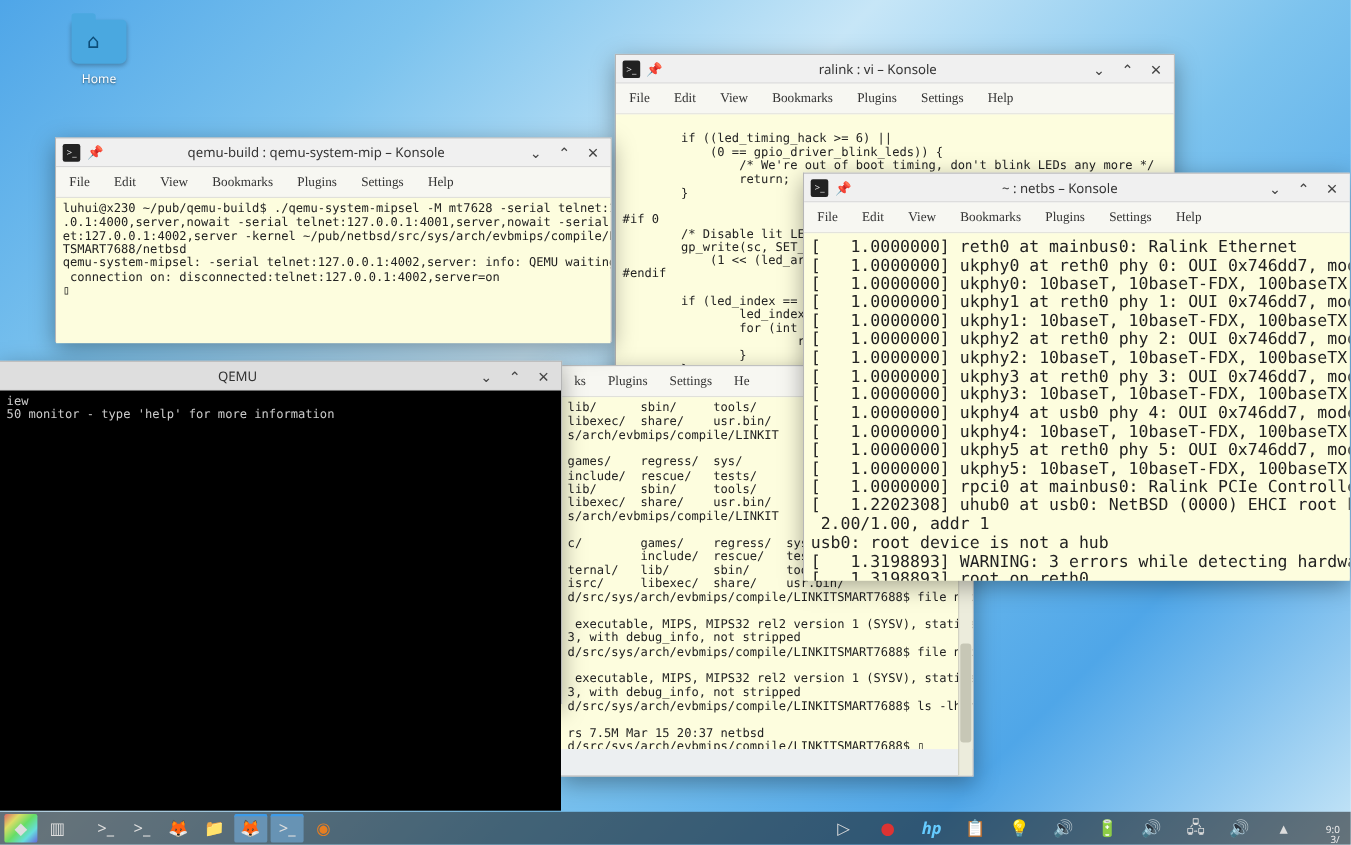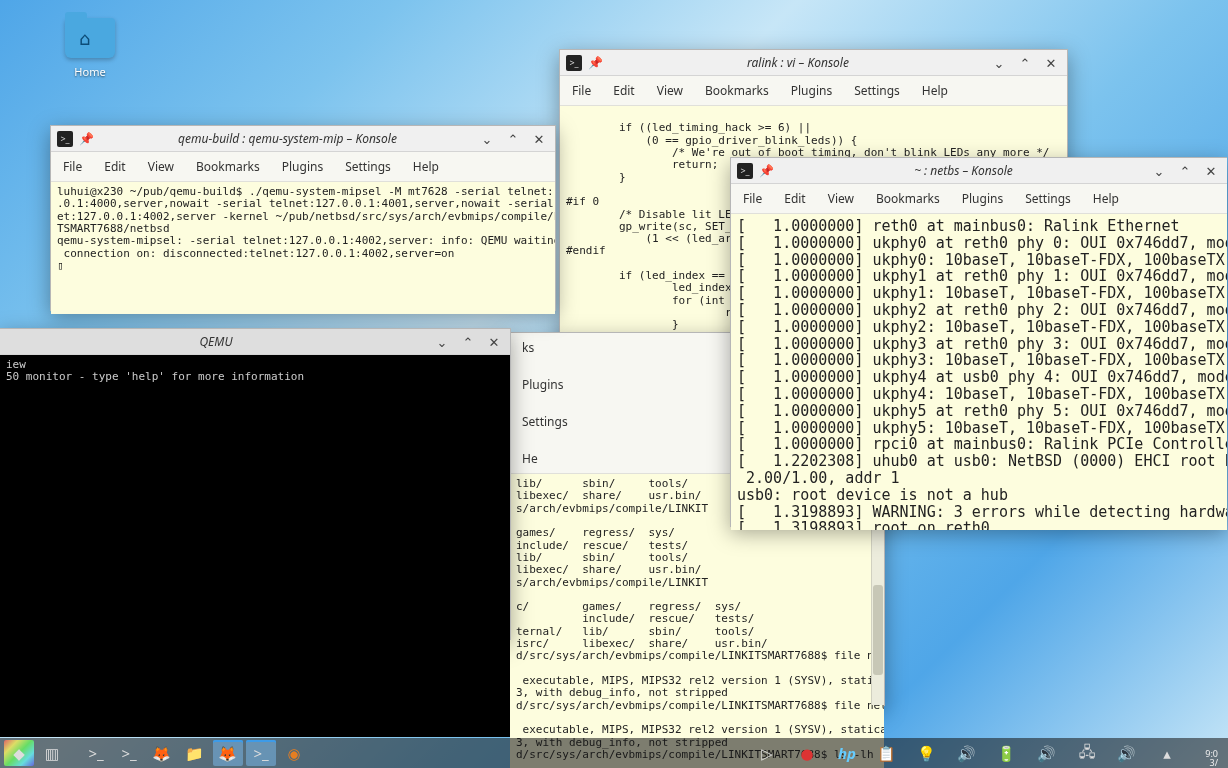--- a/index.html
+++ b/index.html
@@ -13,24 +13,24 @@
   .desktop-icon .folder { width:50px; height:40px; background:#4aa8e0; border-radius:4px 4px 6px 6px; margin:0 auto 6px; position:relative; box-shadow:0 2px 4px rgba(0,0,0,.25);}
   .desktop-icon .folder::before { content:""; position:absolute; top:-6px; left:0; width:22px; height:8px; background:#4aa8e0; border-radius:3px 3px 0 0;}
   .desktop-icon .home-glyph { position:absolute; top:8px; left:14px; color:#0d4d78; font-size:18px; }
   .desktop-icon .lbl { color:#fff; text-shadow:0 1px 2px rgba(0,0,0,.6); font-size:11px;}
   
   .win { position:absolute; background:#eceff1; border:1px solid #b6b6b6; box-shadow:0 6px 20px rgba(0,0,0,.35); }
   .title-bar { height:26px; display:flex; align-items:center; padding:0 6px; gap:6px; background:#f0f0f0; border-bottom:1px solid #d4d4d4;}
   .title-bar.slim { background:#dedede; }
   .title-icon { width:16px; height:16px; background:#222; display:inline-flex; align-items:center; justify-content:center; color:#ddd; font-size:9px; border-radius:2px;}
   .pin { font-size:12px; color:#333; margin-right:4px;}
-  .title-text { flex:1; text-align:center; color:#333; font-size:12px;font-style:italic; }
+  .title-text { flex:1; text-align:center; color:#333; font-size:12px; }
   .tb-btn { width:20px; height:20px; display:flex; align-items:center; justify-content:center; color:#444; font-size:13px; cursor:pointer; border-radius:3px;}
   .menu-bar { display:flex; gap:22px; padding:6px 12px; background:#f7f7f2; color:#333; font-size:12px; border-bottom:1px solid #e0e0da;}
-  .menu-bar .mi { cursor:pointer; }
+  .menu-bar .mi { cursor:pointer;font-family:Liberation Serif, serif; }
   .term { font-family:"DejaVu Sans Mono","Menlo",monospace; font-size:11px; line-height:1.12; white-space:pre; padding:4px 6px; overflow:hidden;}
   .term.yellow { background:#fdfdde; color:#222; }
   .term.black { background:#000; color:#ccc; }
   .scrollbar-v { position:absolute; right:0; top:52px; bottom:0; width:13px; background:#ececdc; border-left:1px solid #d0d0c0;}
   .scrollbar-v .thumb { position:absolute; left:1px; right:1px; background:#c7c7b6; border-radius:3px;}
   
   .taskbar { position:absolute; left:0; right:0; bottom:0; height:30px; background:rgba(20,20,20,.55); display:flex; align-items:center; padding:0 4px; gap:3px;}
   .tbtn { width:30px; height:26px; display:flex; align-items:center; justify-content:center; border-radius:2px; cursor:pointer; font-size:15px; color:#ddd;}
   .tbtn.active { background:rgba(120,180,230,.55); box-shadow:0 2px 0 #3d9be8 inset; }
   .tray { margin-left:auto; display:flex; align-items:center; gap:10px; padding-right:6px; color:#ddd; font-size:13px;}
@@ -79,21 +79,21 @@
 
         if (led_index == (si
                 led_index = 
                 for (int i =
                         ra_g
                 }
         }</div>
 </div>
 
 <div class="win" style="left:509px; top:332px; width:376px; height:374px;">
-  <div class="menu-bar" style="gap:20px;flex-direction:column;">
+  <div class="menu-bar" style="gap:20px;">
     <span class="mi">ks</span>
     <span class="mi">Plugins</span>
     <span class="mi">Settings</span>
     <span class="mi">He</span>
   </div>
   <div class="term yellow" style="height:320px; padding-right:16px;">lib/      sbin/     tools/
 libexec/  share/    usr.bin/
 s/arch/evbmips/compile/LINKIT
 
 games/    regress/  sys/

